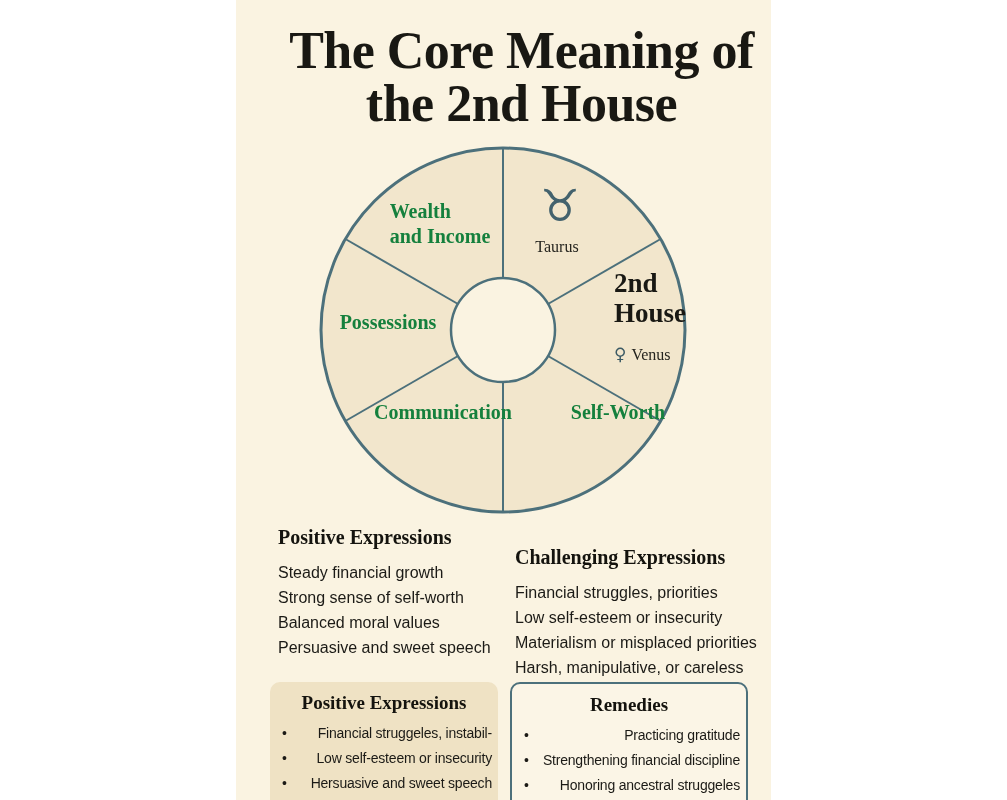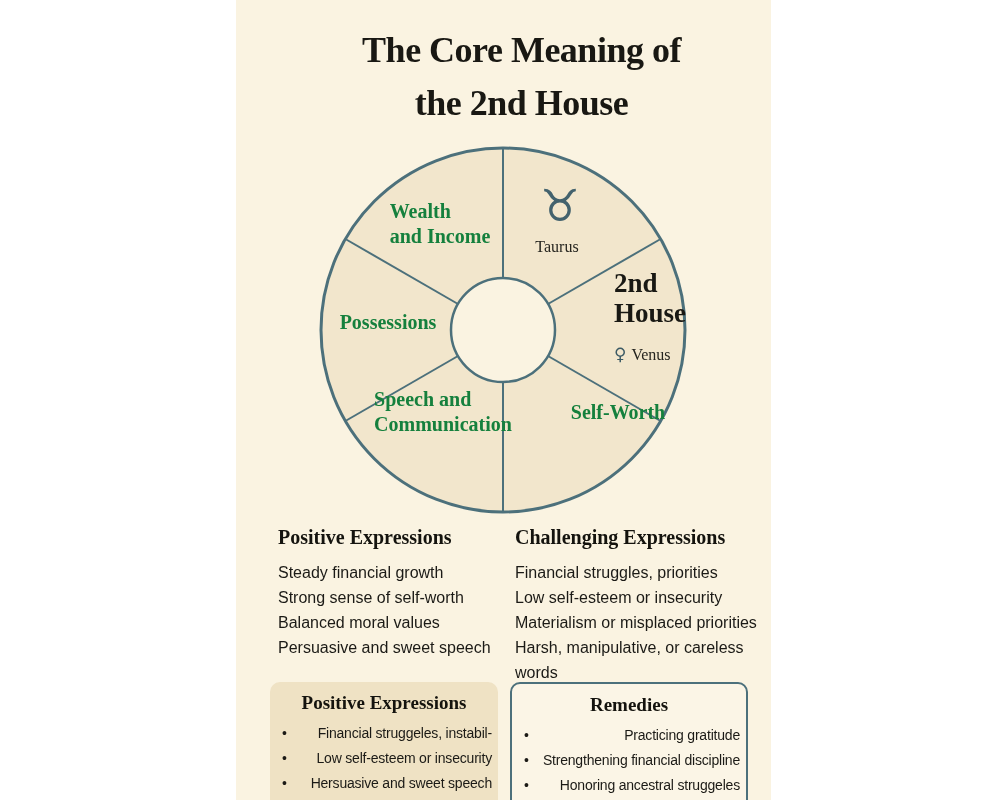--- a/index.html
+++ b/index.html
@@ -13,21 +13,21 @@
   }
   .content {
     position:absolute; left:236px; top:0;
     width:535px; height:800px;
     background:#faf3e1;
   }
   
   .title {
     position:absolute; top:24px; left:0; width:100%;
     text-align:center; font-weight:700;
-    font-size:36px; line-height:53px;
+    font-size:52px; line-height:53px;
     color:#191813; letter-spacing:-0.5px;padding-left:36px;
   }
   
   .wheel {
     position:absolute; left:77px; top:140px;
     width:380px; height:380px;
   }
   .wheel svg { position:absolute; left:0; top:0; }
   .wlabel {
     position:absolute; transform:translate(-50%,-50%);
@@ -47,21 +47,21 @@
   }
   .house-block {
     position:absolute; left:301px; top:128px; text-align:left;
   }
   .house-line { font-weight:700; font-size:27px; line-height:30px; color:#191813; }
   .venus-row { margin-top:16px; font-size:16px; color:#26251f; white-space:nowrap; }
   .venus-row .glyph { font-family:"DejaVu Sans",sans-serif; font-size:17px; color:#3c5a64; margin-right:5px; }
   
   .col { position:absolute; top:526px; }
   .col-left  { left:42px;  width:230px; }
-  .col-right { left:279px; width:262px; }
+  .col-right { left:279px; width:262px;margin-top:20px; }
   .col-title { font-weight:700; font-size:20px; color:#14130e; }
   .col-list {
     list-style:none; margin-top:11px;
     font-family:"Liberation Sans",sans-serif;
     font-size:16px; line-height:25px; color:#1b1a16;
   }
   
   .box { position:absolute; top:682px; border-radius:10px; overflow:hidden; }
   .box-positive { left:34px; width:228px; height:150px; background:#efe2c4; }
   .box-remedies { left:274px; width:238px; height:160px; background:#fbf5e6; border:2px solid #4c707b; }
@@ -114,21 +114,20 @@
       <div class="house-line">2nd</div>
       <div class="house-line">House</div>
       <div class="venus-row">
         <span class="glyph">♀</span><span>Venus</span>
       </div>
     </div>
 
     <div class="wlabel" style="left:75px; top:182px;">Possessions</div>
 
     <div class="wlabel" style="left:130px; top:272px;">
-      <div>Speech and</div>
       <div>Communication</div>
     </div>
 
     <div class="wlabel" style="left:258px; top:272px;margin-left:47px;">Self-Worth</div>
   </div>
 
   <div class="col col-left">
     <div class="col-title">Positive Expressions</div>
     <ul class="col-list">
       <li>Steady financial growth</li>

